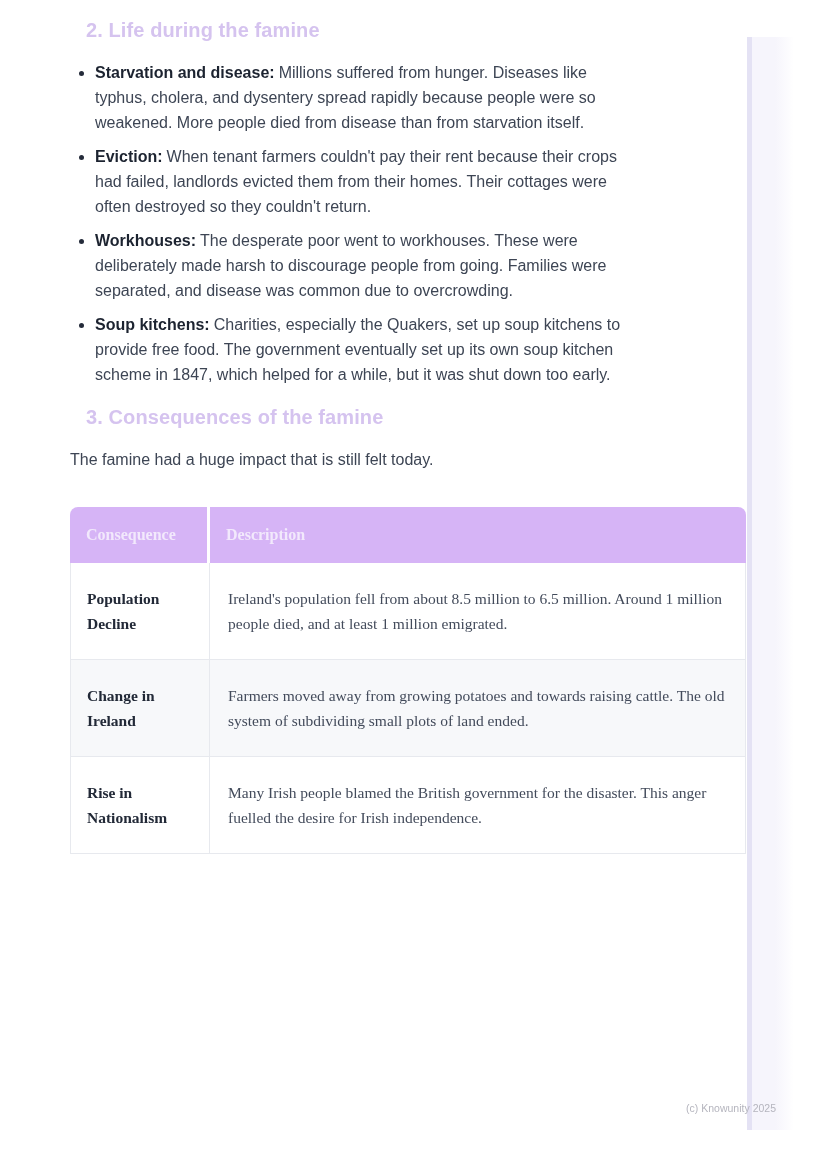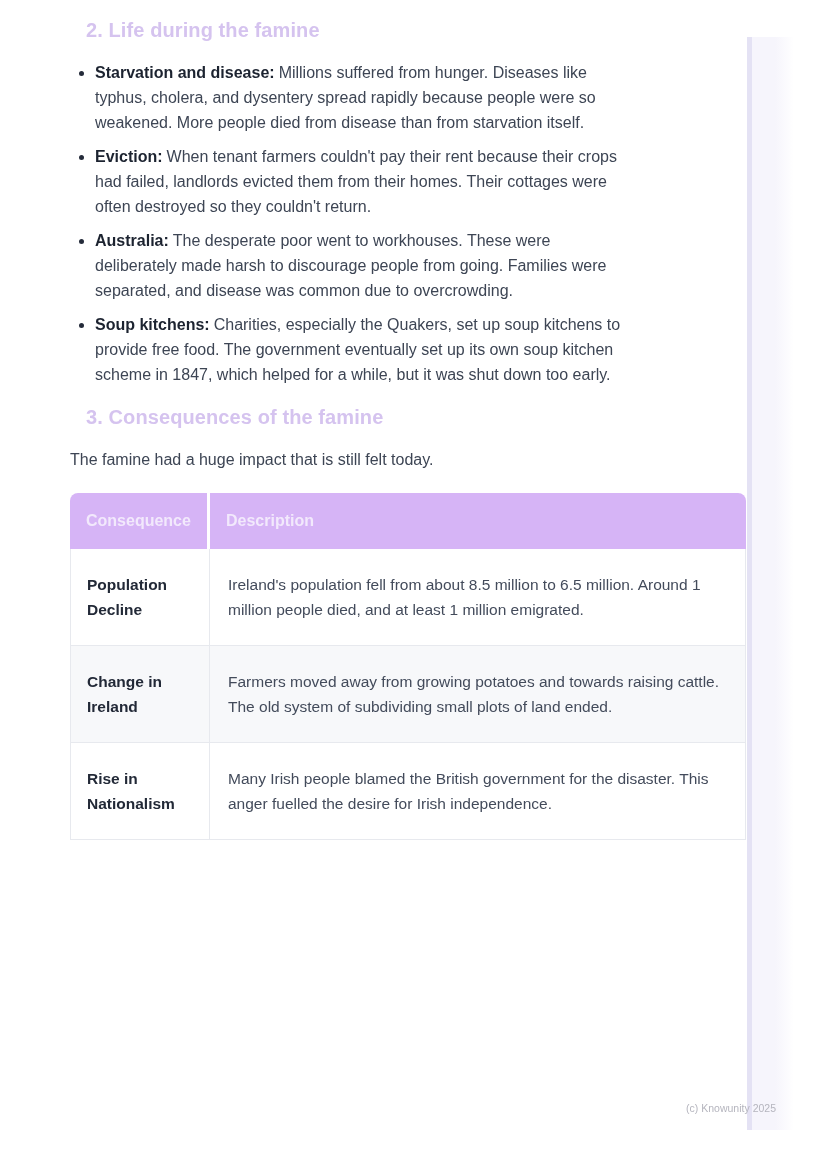--- a/index.html
+++ b/index.html
@@ -50,22 +50,23 @@
   p.intro {
     margin: 16px 0 0 0;
     line-height: 25px;
     color: #3d4554;
   }
 
   table.consequences-table {
     border-collapse: separate;
     border-spacing: 0;
     width: 676px;
-    margin-top: 21px;
+    margin-top: 35px;
     font-size: 15.5px;
+    font-family: Liberation Serif, serif;
   }
   .consequences-table th {
     background: #d6b4f6;
     color: #f2e9fc;
     font-weight: 700;
     font-size: 16px;
     text-align: left;
     padding: 19px 16px;
     box-sizing: border-box;
   }
@@ -129,21 +130,21 @@
     <h2 class="section-heading heading-life">2. Life during the famine</h2>
 
     <ul class="bullet-list">
       <li>
         <span class="term">Starvation and disease:</span><span>Millions suffered from hunger. Diseases like typhus, cholera, and dysentery spread rapidly because people were so weakened. More people died from disease than from starvation itself.</span>
       </li>
       <li>
         <span class="term">Eviction:</span><span>When tenant farmers couldn't pay their rent because their crops had failed, landlords evicted them from their homes. Their cottages were often destroyed so they couldn't return.</span>
       </li>
       <li>
-        <span class="term">Australia:</span><span>The desperate poor went to workhouses. These were deliberately made harsh to discourage people from going. Families were separated, and disease was common due to overcrowding.</span>
+        <span class="term">Workhouses:</span><span>The desperate poor went to workhouses. These were deliberately made harsh to discourage people from going. Families were separated, and disease was common due to overcrowding.</span>
       </li>
       <li>
         <span class="term">Soup kitchens:</span><span>Charities, especially the Quakers, set up soup kitchens to provide free food. The government eventually set up its own soup kitchen scheme in 1847, which helped for a while, but it was shut down too early.</span>
       </li>
     </ul>
 
     <h2 class="section-heading heading-consequences">3. Consequences of the famine</h2>
 
     <p class="intro">The famine had a huge impact that is still felt today.</p>
 

